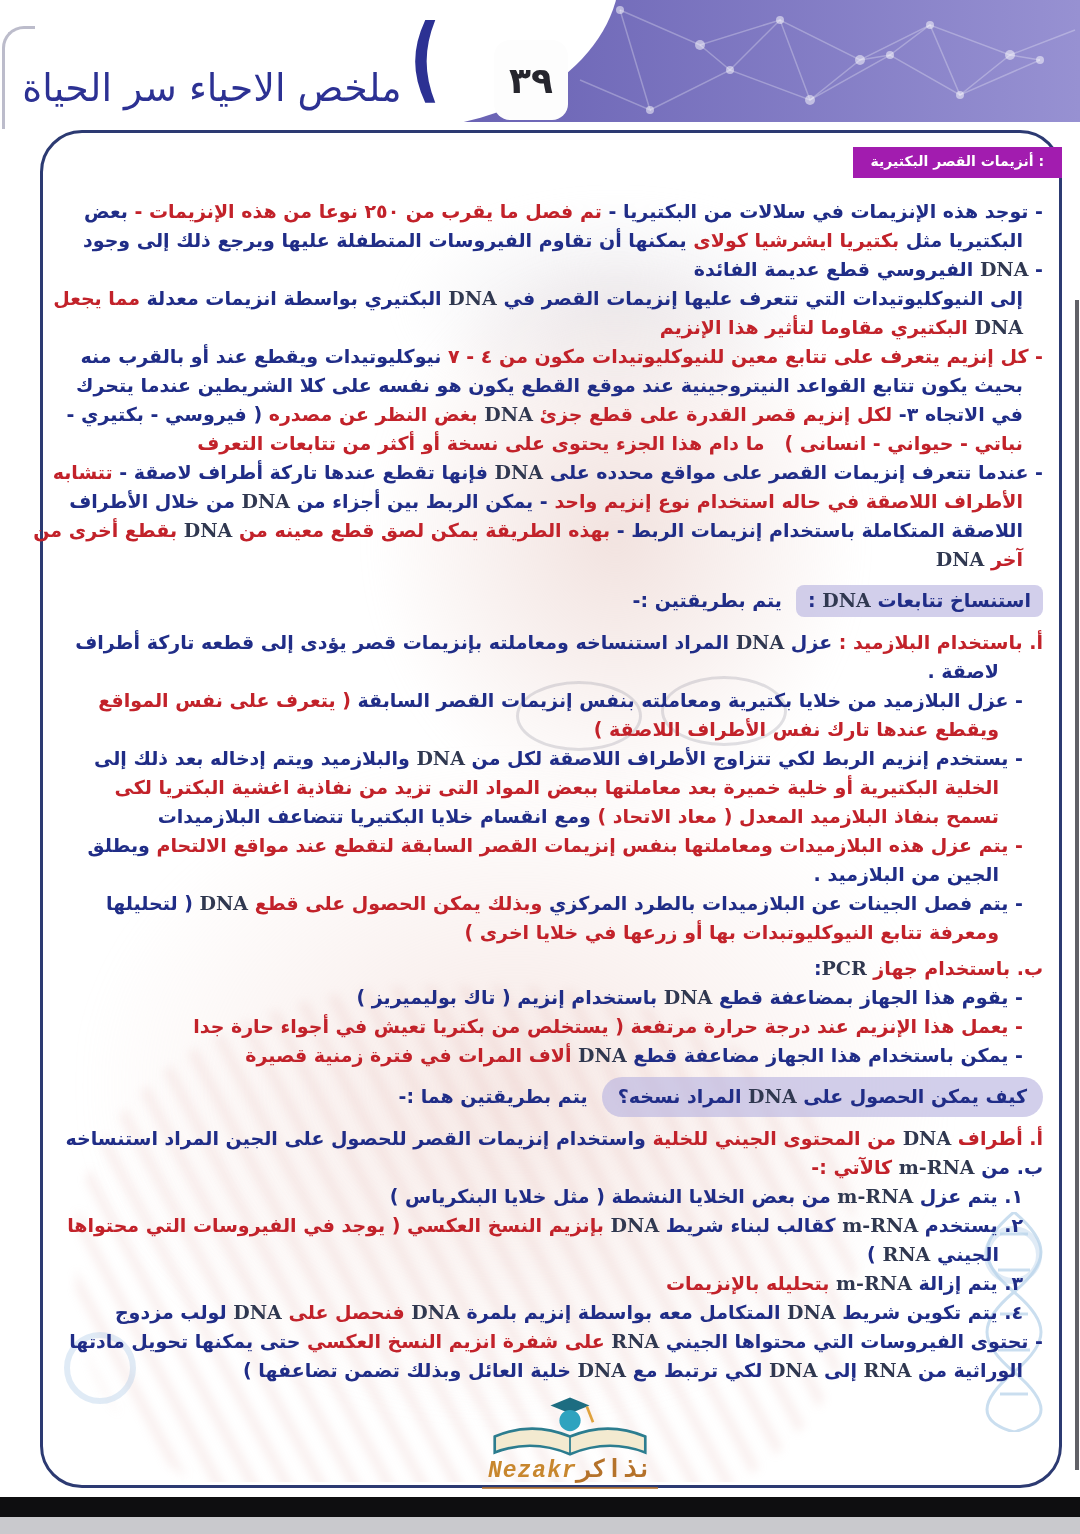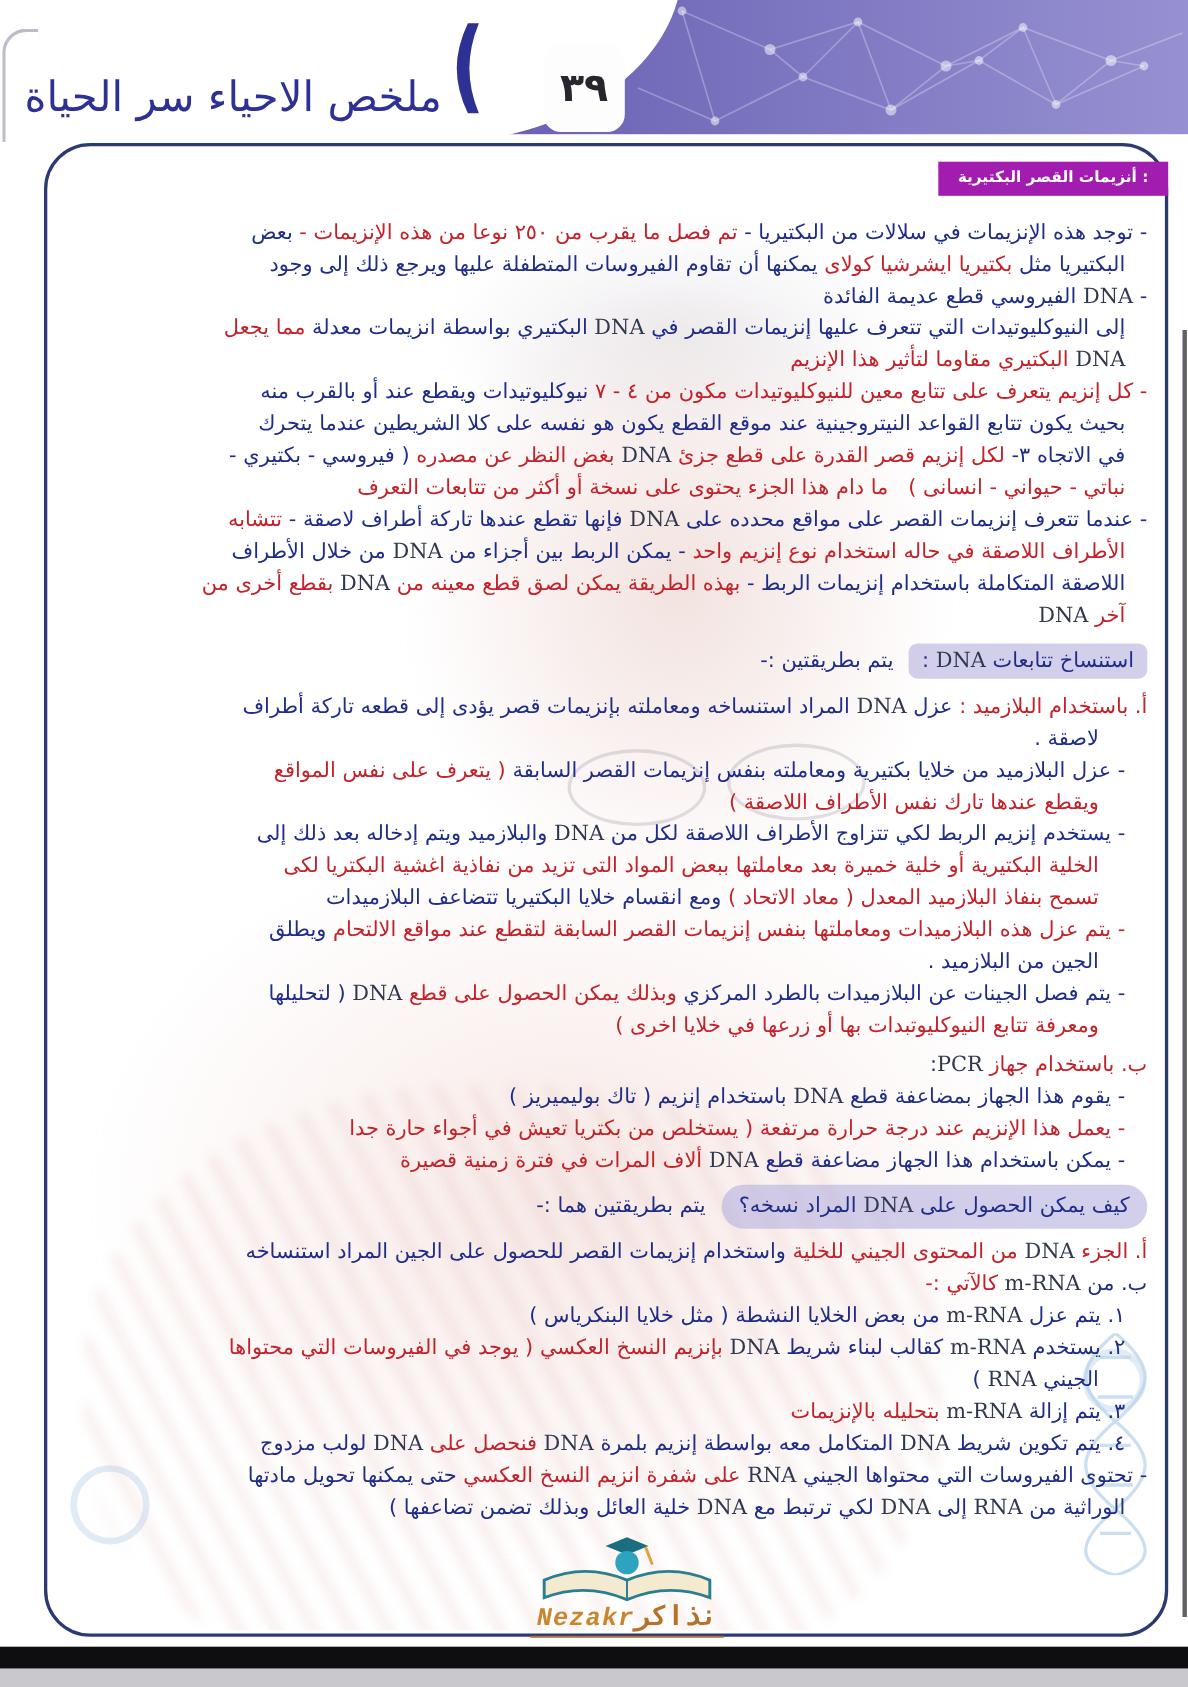--- a/index.html
+++ b/index.html
@@ -36,21 +36,21 @@
   .glass{position:absolute;border:3px solid rgba(120,120,135,.22);border-radius:50%;}
   .g1{left:470px;top:545px;width:120px;height:64px;}
   .g2{left:615px;top:540px;width:120px;height:64px;}
   .circ{position:absolute;border:6px solid rgba(165,198,230,.35);border-radius:50%;}
   .helix{position:absolute;right:6px;bottom:50px;opacity:.75;}
   
   .chip{position:absolute;top:14px;right:-3px;background:#a21caf;color:#fff;border-radius:0;
         padding:6px 18px 9px;font-size:14px;font-weight:bold;}
   
   .lines{position:absolute;top:64px;right:16px;left:14px;direction:rtl;text-align:right;}
-  .line{height:29px;line-height:29px;font-size:19px;font-weight:normal;white-space:nowrap;}
+  .line{height:29px;line-height:29px;font-size:19px;font-weight:bold;white-space:nowrap;}
   .i1{padding-right:20px;}
   .i2{padding-right:44px;}
   .sp{margin-top:7px;}
   .hrow{margin:6px 0 8px;height:40px;line-height:40px;}
   .c-b{color:#202d87;}
   .c-r{color:#c2222a;}
   .c-d{color:#303850;}
   .f{font-family:"DejaVu Serif",serif;}
   .g-hl{background:rgba(186,181,224,.65);border-radius:8px;padding:4px 12px 6px;margin-left:14px;}
   .g-hl2{background:rgba(186,181,224,.65);border-radius:22px;padding:8px 16px 10px;margin-left:14px;}
@@ -151,21 +151,21 @@
         <div class="line i2" dir="rtl"><span class="seg c-r">تسمح بنفاذ البلازميد المعدل ( معاد الاتحاد ) </span><span class="seg c-b">ومع انقسام خلايا البكتيريا تتضاعف البلازميدات</span></div>
         <div class="line i1" dir="rtl"><span class="seg c-r">- يتم عزل هذه البلازميدات ومعاملتها بنفس إنزيمات القصر السابقة لتقطع عند مواقع الالتحام </span><span class="seg c-b">ويطلق</span></div>
         <div class="line i2" dir="rtl"><span class="seg c-b">الجين من البلازميد .</span></div>
         <div class="line i1" dir="rtl"><span class="seg c-b">- يتم فصل الجينات عن البلازميدات بالطرد المركزي </span><span class="seg c-r">وبذلك يمكن الحصول على قطع </span><span class="seg c-d f">DNA</span><span class="seg c-b"> ( لتحليلها</span></div>
         <div class="line i2" dir="rtl"><span class="seg c-r">ومعرفة تتابع النيوكليوتبدات بها أو زرعها في خلايا اخرى )</span></div>
         <div class="line sp" dir="rtl"><span class="seg c-r">ب. باستخدام جهاز </span><span class="seg c-d f">PCR</span><span class="seg c-b">:</span></div>
         <div class="line i1" dir="rtl"><span class="seg c-b">- يقوم هذا الجهاز بمضاعفة قطع </span><span class="seg c-d f">DNA</span><span class="seg c-b"> باستخدام إنزيم ( تاك بوليميريز )</span></div>
         <div class="line i1" dir="rtl"><span class="seg c-r">- يعمل هذا الإنزيم عند درجة حرارة مرتفعة ( يستخلص من بكتريا تعيش في أجواء حارة جدا</span></div>
         <div class="line i1" dir="rtl"><span class="seg c-b">- يمكن باستخدام هذا الجهاز مضاعفة قطع </span><span class="seg c-d f">DNA</span><span class="seg c-r"> ألاف المرات في فترة زمنية قصيرة</span></div>
         <div class="line hrow sp" dir="rtl"><span class="g-hl2"><span class="seg c-b">كيف يمكن الحصول على </span><span class="seg c-d f">DNA</span><span class="seg c-b"> المراد نسخه؟</span></span><span class="seg c-b">يتم بطريقتين هما :-</span></div>
-        <div class="line sp" dir="rtl"><span class="seg c-r">أ. الجزء </span><span class="seg c-d f">DNA</span><span class="seg c-r"> من المحتوى الجيني للخلية </span><span class="seg c-b">واستخدام إنزيمات القصر للحصول على الجين المراد استنساخه</span></div>
+        <div class="line sp" dir="rtl"><span class="seg c-r">أ. أطراف </span><span class="seg c-d f">DNA</span><span class="seg c-r"> من المحتوى الجيني للخلية </span><span class="seg c-b">واستخدام إنزيمات القصر للحصول على الجين المراد استنساخه</span></div>
         <div class="line" dir="rtl"><span class="seg c-b">ب. من </span><span class="seg c-d f">m-RNA</span><span class="seg c-r"> كالآتي :-</span></div>
         <div class="line i1" dir="rtl"><span class="seg c-b">١. يتم عزل </span><span class="seg c-d f">m-RNA</span><span class="seg c-b"> من بعض الخلايا النشطة ( مثل خلايا البنكرياس )</span></div>
         <div class="line i1" dir="rtl"><span class="seg c-b">٢. يستخدم </span><span class="seg c-d f">m-RNA</span><span class="seg c-b"> كقالب لبناء شريط </span><span class="seg c-d f">DNA</span><span class="seg c-r"> بإنزيم النسخ العكسي </span><span class="seg c-r">( يوجد في الفيروسات التي محتواها</span></div>
         <div class="line i2" dir="rtl"><span class="seg c-b">الجيني </span><span class="seg c-d f">RNA</span><span class="seg c-b"> )</span></div>
         <div class="line i1" dir="rtl"><span class="seg c-b">٣. يتم إزالة </span><span class="seg c-d f">m-RNA</span><span class="seg c-r"> بتحليله بالإنزيمات</span></div>
         <div class="line i1" dir="rtl"><span class="seg c-b">٤. يتم تكوين شريط </span><span class="seg c-d f">DNA</span><span class="seg c-b"> المتكامل معه بواسطة إنزيم بلمرة </span><span class="seg c-d f">DNA</span><span class="seg c-r"> فنحصل على </span><span class="seg c-d f">DNA</span><span class="seg c-b"> لولب مزدوج</span></div>
         <div class="line" dir="rtl"><span class="seg c-b">- تحتوى الفيروسات التي محتواها الجيني </span><span class="seg c-d f">RNA</span><span class="seg c-r"> على شفرة انزيم النسخ العكسي </span><span class="seg c-b">حتى يمكنها تحويل مادتها</span></div>
         <div class="line i1" dir="rtl"><span class="seg c-b">الوراثية من </span><span class="seg c-d f">RNA</span><span class="seg c-b"> إلى </span><span class="seg c-d f">DNA</span><span class="seg c-b"> لكي ترتبط مع </span><span class="seg c-d f">DNA</span><span class="seg c-b"> خلية العائل وبذلك تضمن تضاعفها )</span></div>
       </div>
   </div>

